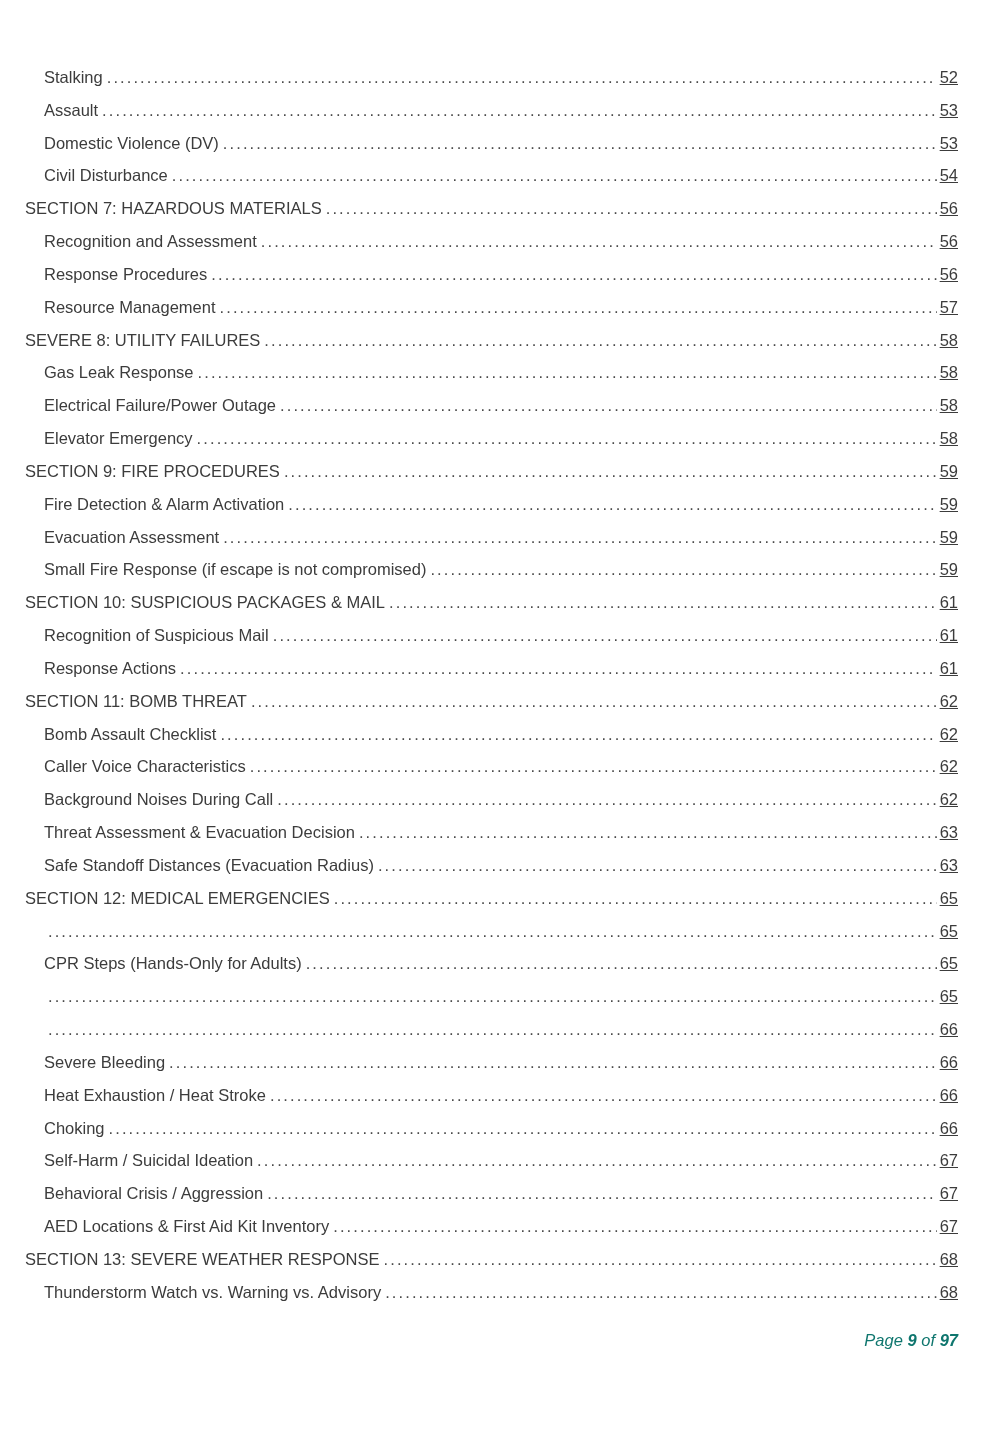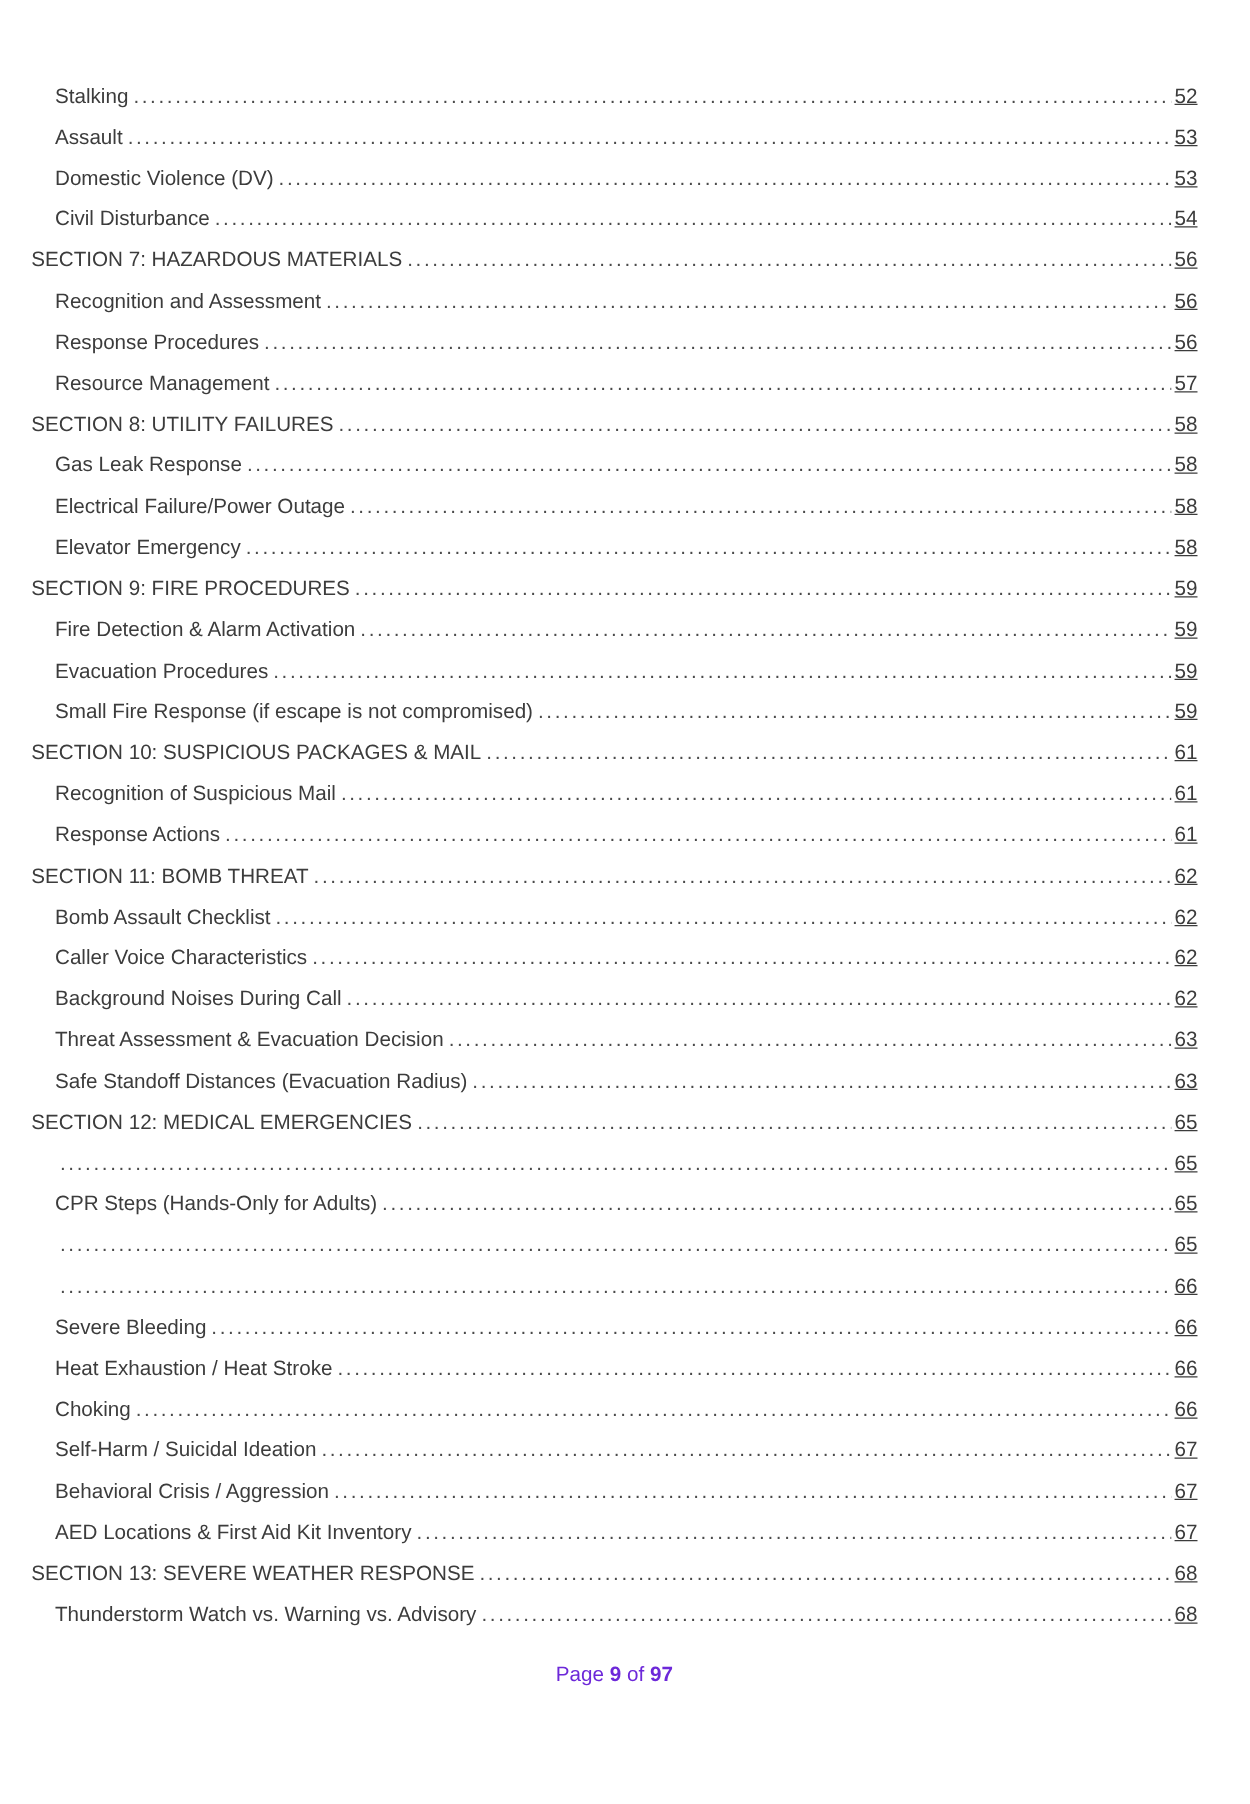--- a/index.html
+++ b/index.html
@@ -49,24 +49,25 @@
   .toc-page {
     flex: 0 0 auto;
     white-space: nowrap;
     text-align: right;
     text-decoration: underline;
   }
   .footer {
     margin-top: 22px;
     padding-right: 42px;
     padding-left: 25px;
-    text-align: center;
+    text-align: right;
     font-size: 16.5px;
     line-height: 20px;
-    color: #6d28d9;
+    color: #0f766e;
+    font-style: italic;
   }
   .footer .num {
     font-weight: bold;
   }
 </style>
 </head>
 <body>
 
 <div class="page">
   <div class="toc">
@@ -104,21 +105,21 @@
         <span class="toc-label">Response Procedures</span>
         <span class="leader">............................................................................................................................................................................................................................</span>
         <span class="toc-page">56</span>
       </div>
       <div class="toc-row sub">
         <span class="toc-label">Resource Management</span>
         <span class="leader">............................................................................................................................................................................................................................</span>
         <span class="toc-page">57</span>
       </div>
       <div class="toc-row section">
-        <span class="toc-label">SECTION 8: UTILITY FAILURES</span>
+        <span class="toc-label">SEVERE 8: UTILITY FAILURES</span>
         <span class="leader">............................................................................................................................................................................................................................</span>
         <span class="toc-page">58</span>
       </div>
       <div class="toc-row sub">
         <span class="toc-label">Gas Leak Response</span>
         <span class="leader">............................................................................................................................................................................................................................</span>
         <span class="toc-page">58</span>
       </div>
       <div class="toc-row sub">
         <span class="toc-label">Electrical Failure/Power Outage</span>
@@ -134,21 +135,21 @@
         <span class="toc-label">SECTION 9: FIRE PROCEDURES</span>
         <span class="leader">............................................................................................................................................................................................................................</span>
         <span class="toc-page">59</span>
       </div>
       <div class="toc-row sub">
         <span class="toc-label">Fire Detection &amp; Alarm Activation</span>
         <span class="leader">............................................................................................................................................................................................................................</span>
         <span class="toc-page">59</span>
       </div>
       <div class="toc-row sub">
-        <span class="toc-label">Evacuation Procedures</span>
+        <span class="toc-label">Evacuation Assessment</span>
         <span class="leader">............................................................................................................................................................................................................................</span>
         <span class="toc-page">59</span>
       </div>
       <div class="toc-row sub">
         <span class="toc-label">Small Fire Response (if escape is not compromised)</span>
         <span class="leader">............................................................................................................................................................................................................................</span>
         <span class="toc-page">59</span>
       </div>
       <div class="toc-row section">
         <span class="toc-label">SECTION 10: SUSPICIOUS PACKAGES &amp; MAIL</span>

